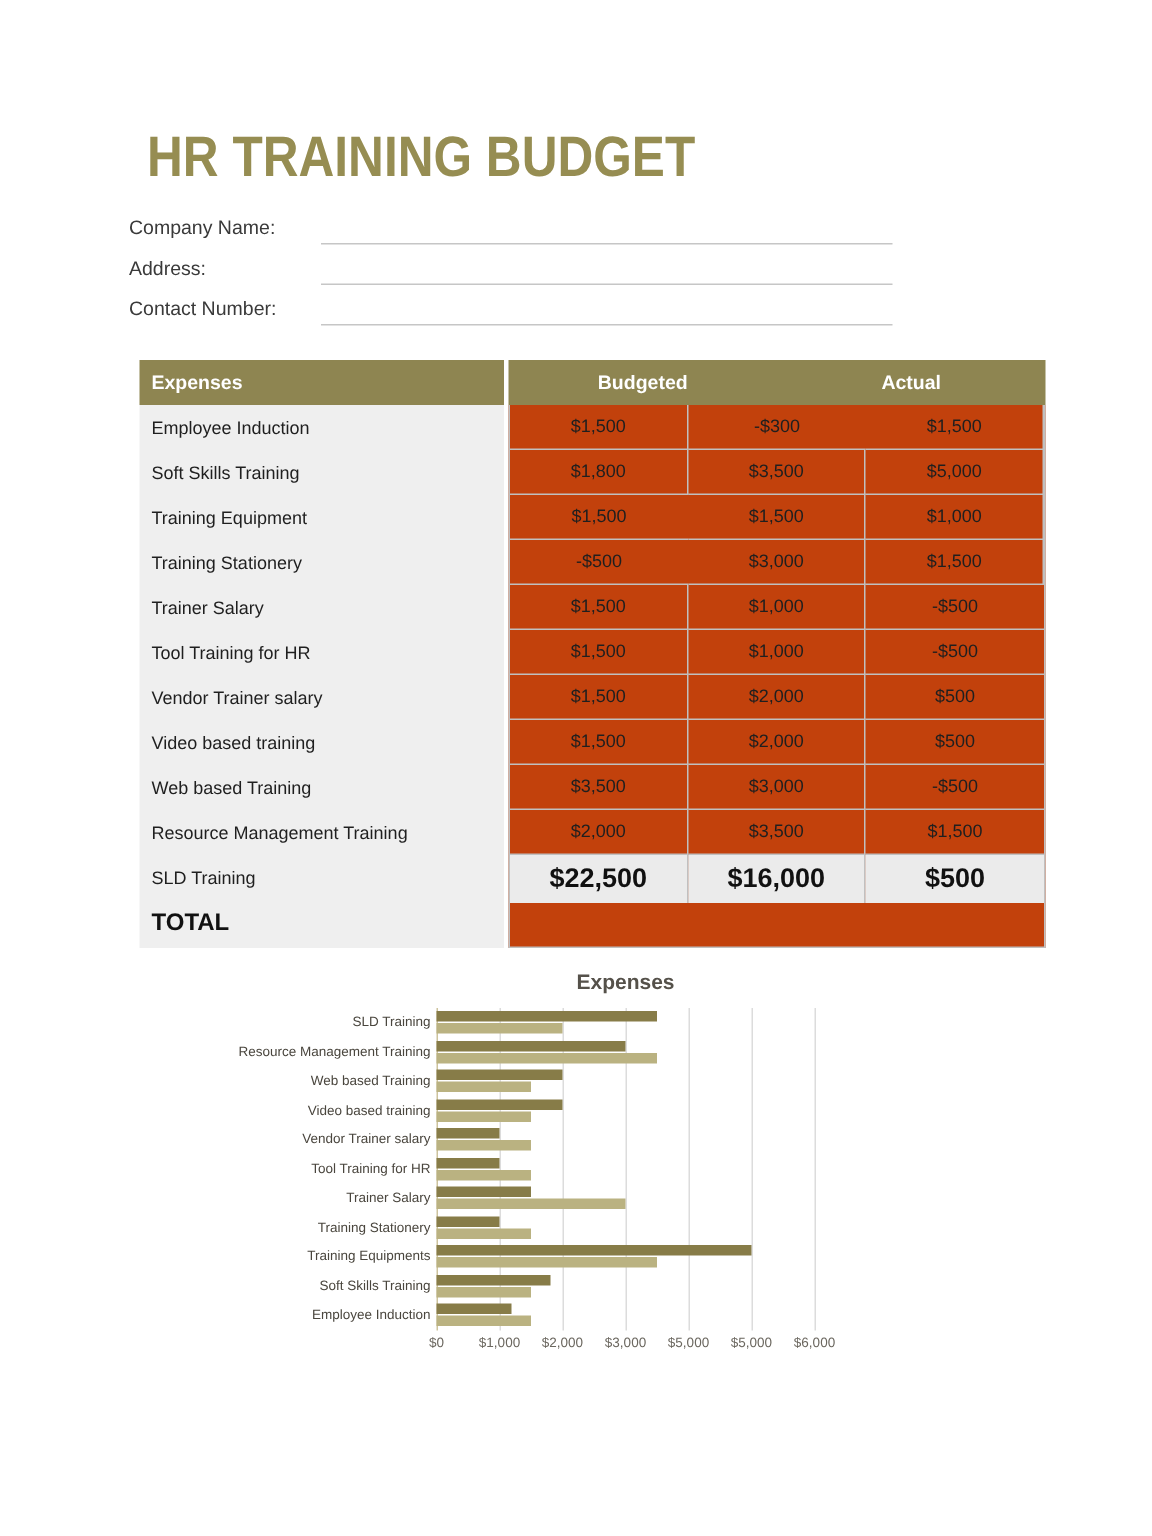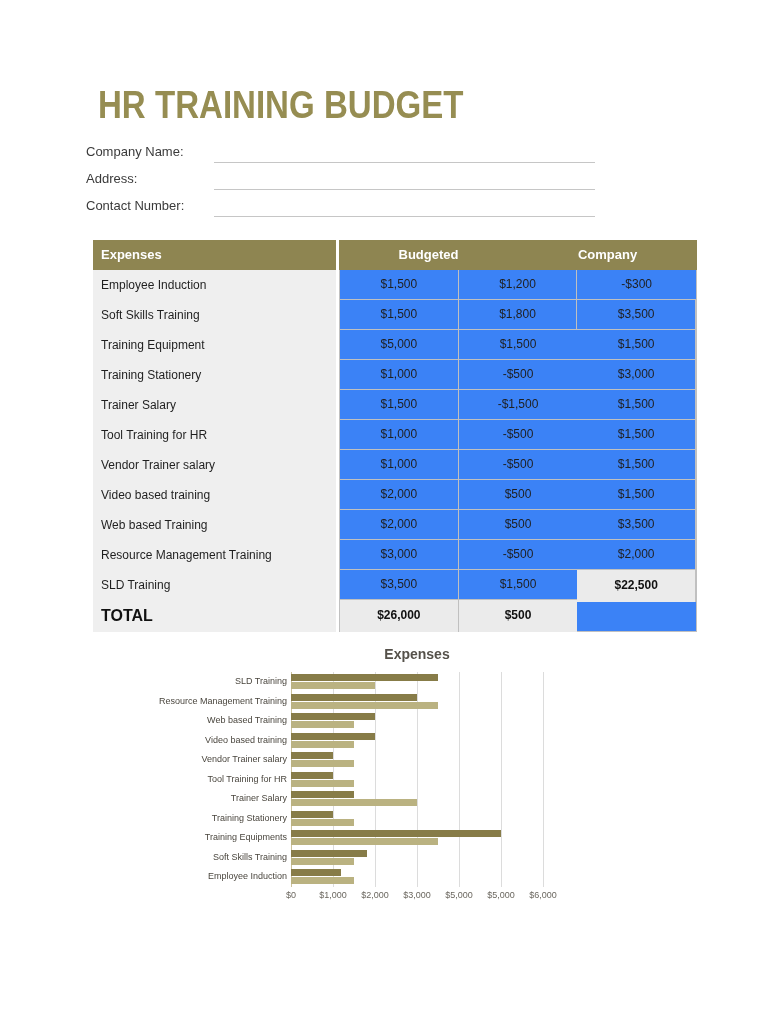--- a/index.html
+++ b/index.html
@@ -25,25 +25,25 @@
           line-height:30px;padding-left:8px;box-sizing:border-box;}
   .tgap{width:3px;background:#fff;}
   .th-nums{width:358px;display:flex;background:#8e8551;}
   .th-num{flex:1;color:#fff;font-weight:bold;font-size:13px;line-height:30px;text-align:center;}
   .tbody{display:flex;}
   .tlabels{width:243px;background:#efefef;}
   .tlabel{height:30px;line-height:30px;font-size:12px;color:#1f1f1f;padding-left:8px;box-sizing:border-box;}
   .tlabel.total{height:32px;line-height:32px;font-size:16px;font-weight:bold;color:#111;}
   .tgrid{width:358px;box-sizing:border-box;display:grid;grid-template-columns:repeat(3,1fr);
          grid-auto-rows:30px;border-left:1px solid #c0c0c0;border-right:1px solid #c0c0c0;
-         border-bottom:1px solid #c0c0c0;background:#3b82f6;}
+         border-bottom:1px solid #c0c0c0;background:#c2410c;}
   .tc{font-size:12px;color:#1f1f1f;text-align:center;line-height:29px;
       border-bottom:1px solid #c0c0c0;border-right:1px solid #c0c0c0;box-sizing:border-box;}
   .tc.last{border-right:none;}
-  .tc.totalc{height:32px;line-height:31px;background:#ebebeb;font-weight:bold;font-size:12px;
+  .tc.totalc{height:32px;line-height:31px;background:#ebebeb;font-weight:bold;font-size:18px;
              color:#111;border-bottom:none;}
   
   .chart{position:absolute;left:131px;top:644px;width:440px;}
   .chart-title{margin-left:160px;width:252px;text-align:center;font-size:14px;font-weight:600;
                color:#55514a;height:20px;line-height:20px;}
   .chart-rows{position:relative;margin-top:8px;}
   .chart-grid{position:absolute;left:160px;top:0;bottom:0;width:252px;z-index:0;}
   .gline{position:absolute;top:0;bottom:0;width:1px;background:#dcdcdc;}
   .gline.axis{background:#cdc39d;}
   .crow{display:flex;height:19.5px;position:relative;z-index:1;}
@@ -73,74 +73,72 @@
     <div class="form-line"></div>
   </div>
 </div>
 
 <div class="xtable">
   <div class="thead">
     <div class="th-exp">Expenses</div>
     <div class="tgap"></div>
     <div class="th-nums">
       <div class="th-num">Budgeted</div>
-      <div class="th-num">Company</div>
+      <div class="th-num">Actual</div>
     </div>
   </div>
   <div class="tbody">
     <div class="tlabels" id="tlabels">
         <div class="tlabel">Employee Induction</div>
         <div class="tlabel">Soft Skills Training</div>
         <div class="tlabel">Training Equipment</div>
         <div class="tlabel">Training Stationery</div>
         <div class="tlabel">Trainer Salary</div>
         <div class="tlabel">Tool Training for HR</div>
         <div class="tlabel">Vendor Trainer salary</div>
         <div class="tlabel">Video based training</div>
         <div class="tlabel">Web based Training</div>
         <div class="tlabel">Resource Management Training</div>
         <div class="tlabel">SLD Training</div>
         <div class="tlabel total">TOTAL</div>
       </div>
     <div class="tgap"></div>
     <div class="tgrid" id="tgrid">
         <div class="tc">$1,500</div>
-        <div class="tc">$1,200</div>
         <div class="tc last">-$300</div>
         <div class="tc">$1,500</div>
         <div class="tc">$1,800</div>
         <div class="tc">$3,500</div>
         <div class="tc">$5,000</div>
         <div class="tc last">$1,500</div>
         <div class="tc">$1,500</div>
         <div class="tc">$1,000</div>
         <div class="tc last">-$500</div>
         <div class="tc">$3,000</div>
         <div class="tc">$1,500</div>
-        <div class="tc last">-$1,500</div>
         <div class="tc">$1,500</div>
         <div class="tc">$1,000</div>
         <div class="tc last">-$500</div>
         <div class="tc">$1,500</div>
         <div class="tc">$1,000</div>
         <div class="tc last">-$500</div>
         <div class="tc">$1,500</div>
         <div class="tc">$2,000</div>
         <div class="tc last">$500</div>
         <div class="tc">$1,500</div>
         <div class="tc">$2,000</div>
         <div class="tc last">$500</div>
         <div class="tc">$3,500</div>
         <div class="tc">$3,000</div>
         <div class="tc last">-$500</div>
         <div class="tc">$2,000</div>
         <div class="tc">$3,500</div>
         <div class="tc last">$1,500</div>
         <div class="tc totalc">$22,500</div>
-        <div class="tc totalc">$26,000</div>
+        <div class="tc totalc">$16,000</div>
         <div class="tc totalc last">$500</div>
       </div>
   </div>
 </div>
 
 <div class="chart">
   <div class="chart-title">Expenses</div>
   <div class="chart-rows" id="chartRows">
     <div class="chart-grid" id="chartGrid">
         <div class="gline axis" style="left: 0%;"></div>

